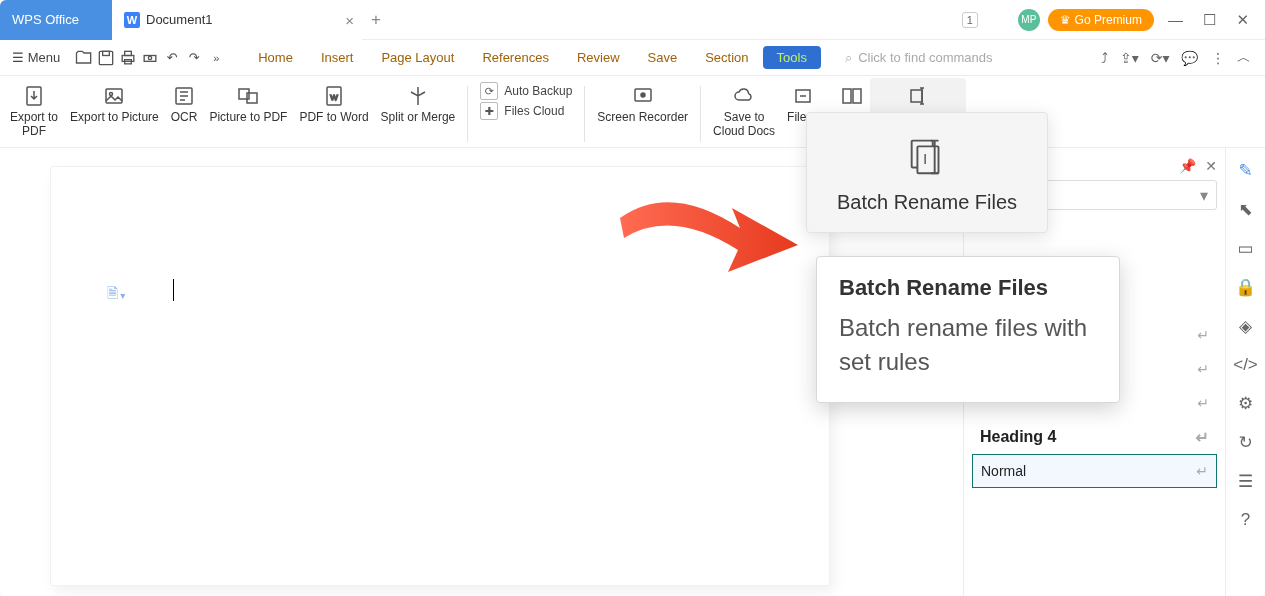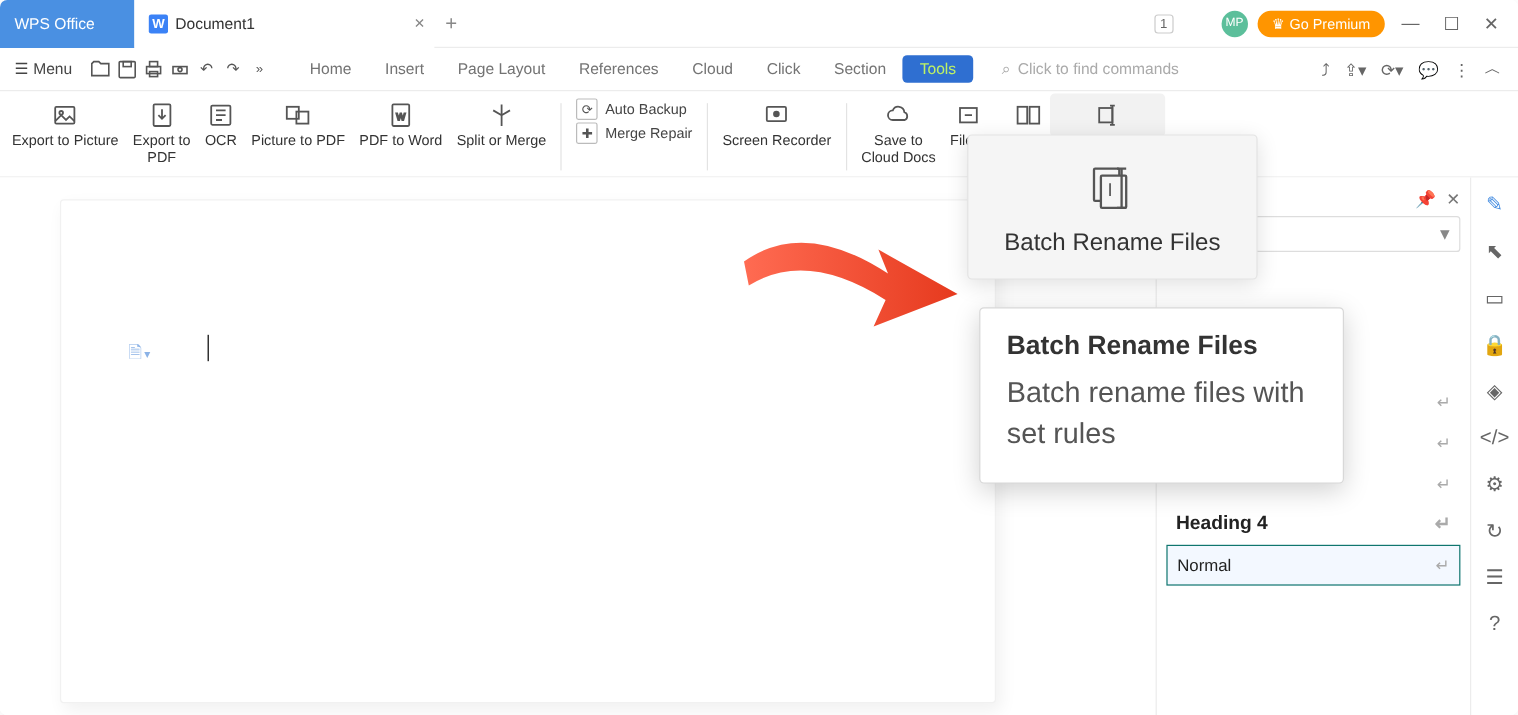--- a/index.html
+++ b/index.html
@@ -15,21 +15,21 @@
   .title-right .badge { border:1px solid #ccc; border-radius:3px; font-size:11px; padding:1px 4px; color:#666;}
   .avatar-mp { width:22px; height:22px; border-radius:50%; background:#5cbf9b; color:#fff; font-size:10px; display:flex; align-items:center; justify-content:center;margin-left:32px;}
   .premium-btn { background:#ff9500; color:#fff; font-size:12px; border-radius:12px; padding:4px 12px; display:flex; align-items:center; gap:4px;}
   .win-ctrl { color:#666; font-size:15px; padding:0 6px;}
   
   .menubar { height: 36px; display:flex; align-items:center; border-bottom:1px solid #ececec; font-size:13px; color:#444; gap:2px; padding-left:6px;}
   .menu-hamburger { display:flex; align-items:center; gap:4px; padding:0 6px;}
   .qat { display:flex; gap:2px; padding:0 6px;}
   .qat-icon { width:20px; height:20px; display:flex; align-items:center; justify-content:center; color:#555;}
   .menu-tabs { display:flex; gap:0; margin-left:10px;}
-  .menu-tab { padding: 4px 14px; color:#737373; border-radius:4px;}
+  .menu-tab { padding: 4px 14px; color:#a16207; border-radius:4px;}
   .menu-tab.active { background:#2f6fd1; color:#bef264;}
   .searchbox { margin-left:22px; display:flex; align-items:center; color:#aaa; font-size:13px; gap:6px;}
   .menubar-right { margin-left:auto; display:flex; align-items:center; gap:12px; padding-right:14px; color:#666;}
   .menubar-right .ico { font-size:14px;}
   
   .ribbon { height: 72px; display:flex; align-items:flex-start; border-bottom:1px solid #ececec; padding:6px 4px 0 4px; gap:0; position:relative;}
   .ribbon-item { display:flex; flex-direction:column; align-items:center; justify-content:flex-start; font-size:12px; color:#333; text-align:center; padding:0 6px; line-height:1.2;}
   .ribbon-item .ric { height:28px; display:flex; align-items:center; justify-content:center; color:#555; font-size:20px;}
   .ribbon-sep { width:1px; background:#e3e3e3; height:56px; margin:4px 6px 0 6px;}
   .ribbon-stack { display:flex; flex-direction:column; gap:2px; padding:0 6px;}
@@ -127,22 +127,22 @@
       </span>
     <span class="qat-icon">↶</span>
     <span class="qat-icon">↷</span>
     <span class="qat-icon" style="font-size:11px;">»</span>
   </div>
   <div class="menu-tabs">
     <span class="menu-tab">Home</span>
     <span class="menu-tab">Insert</span>
     <span class="menu-tab">Page Layout</span>
     <span class="menu-tab">References</span>
-    <span class="menu-tab">Cloud</span>
-    <span class="menu-tab">Click</span>
+    <span class="menu-tab">Review</span>
+    <span class="menu-tab">Save</span>
     <span class="menu-tab">Section</span>
     <span class="menu-tab active">Tools</span>
   </div>
   <div class="searchbox">
     <span>⌕</span>
     <span>Click to find commands</span>
   </div>
   <div class="menubar-right">
     <span class="ico">⤴</span>
     <span class="ico">⇪▾</span>
@@ -150,36 +150,36 @@
     <span class="ico">💬</span>
     <span class="ico">⋮</span>
     <span class="ico">︿</span>
   </div>
 </div>
 
 <div class="ribbon">
   <div class="ribbon-item">
     <span class="ric">
         <svg width="24" height="24" viewBox="0 0 24 24" fill="none" stroke="#555" stroke-width="1.5">
+          <rect x="5" y="3" width="14" height="18" rx="1"></rect>
+          <path d="M9 12l3 3 3-3M12 7v8"></path>
+        </svg>
+      </span>
+    <span style="white-space:pre-line;">Export to
+PDF</span>
+  </div>
+  <div class="ribbon-item">
+    <span class="ric">
+        <svg width="24" height="24" viewBox="0 0 24 24" fill="none" stroke="#555" stroke-width="1.5">
           <rect x="4" y="5" width="16" height="14" rx="1"></rect>
           <circle cx="9" cy="10" r="1.5"></circle>
           <path d="M4 17l5-5 4 4 3-3 4 4"></path>
         </svg>
       </span>
     <span>Export to Picture</span>
-  </div>
-  <div class="ribbon-item">
-    <span class="ric">
-        <svg width="24" height="24" viewBox="0 0 24 24" fill="none" stroke="#555" stroke-width="1.5">
-          <rect x="5" y="3" width="14" height="18" rx="1"></rect>
-          <path d="M9 12l3 3 3-3M12 7v8"></path>
-        </svg>
-      </span>
-    <span style="white-space:pre-line;">Export to
-PDF</span>
   </div>
   <div class="ribbon-item">
     <span class="ric">
         <svg width="24" height="24" viewBox="0 0 24 24" fill="none" stroke="#555" stroke-width="1.5">
           <rect x="4" y="4" width="16" height="16" rx="1"></rect>
           <path d="M8 8h8M8 12h8M8 16h5"></path>
         </svg>
       </span>
     <span>OCR</span>
   </div>
@@ -210,21 +210,21 @@
     <span>Split or Merge</span>
   </div>
   <div class="ribbon-sep"></div>
   <div class="ribbon-stack">
     <div class="row">
         <span class="sic">⟳</span>
         <span>Auto Backup</span>
       </div>
     <div class="row">
         <span class="sic">✚</span>
-        <span>Merge Repair</span>
+        <span>Files Cloud</span>
       </div>
   </div>
   <div class="ribbon-sep"></div>
   <div class="ribbon-item">
     <span class="ric">
         <svg width="24" height="24" viewBox="0 0 24 24" fill="none" stroke="#555" stroke-width="1.5">
           <rect x="4" y="5" width="16" height="12" rx="1"></rect>
           <circle cx="12" cy="11" r="2" fill="#555"></circle>
         </svg>
       </span>

